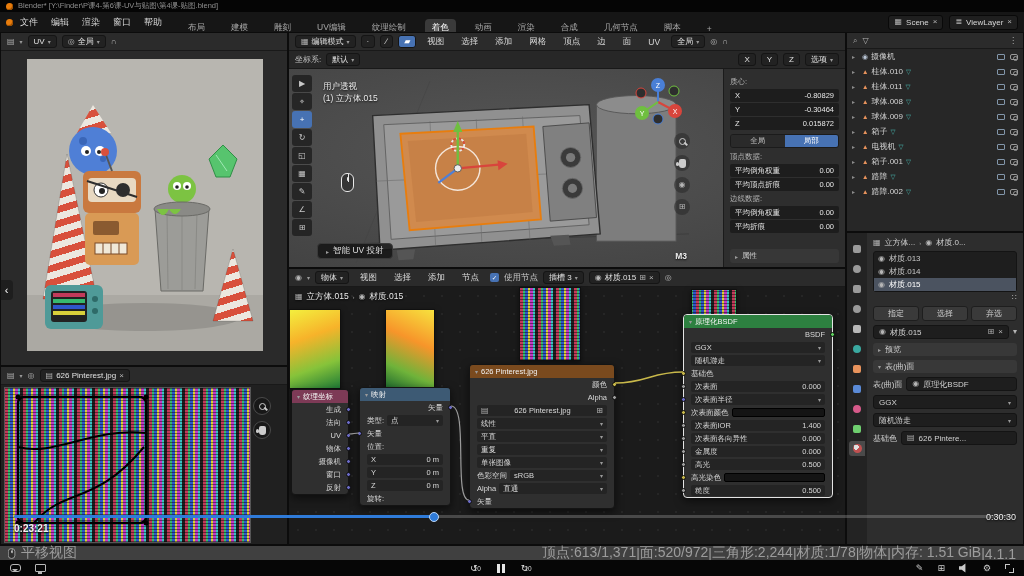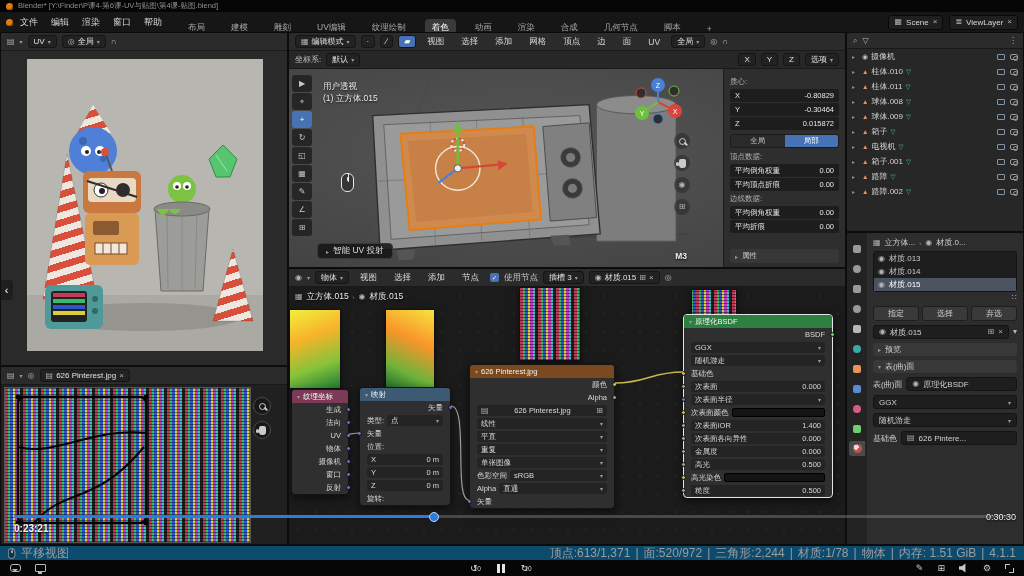--- a/index.html
+++ b/index.html
@@ -92,22 +92,22 @@
   .prow{display:flex;align-items:center;gap:4px;margin-top:4px}
   .pfield{flex:1;background:#1e1e1e;border:1px solid #141414;border-radius:3px;height:14px;display:flex;align-items:center;gap:4px;padding:0 5px}
 
   
   .seektrack{position:absolute;left:14px;top:515px;width:996px;height:3px;background:rgba(160,160,160,.35);border-radius:2px;z-index:55}
   .seekfill{position:absolute;left:14px;top:515px;width:420px;height:3px;background:#2f7bd9;border-radius:2px;z-index:56}
   .seekknob{position:absolute;left:429px;top:511.5px;width:10px;height:10px;border-radius:50%;background:#2f7bd9;border:1px solid #bcd6f5;z-index:57}
   .timetext{position:absolute;color:#f0f0f0;text-shadow:0 1px 2px #000;z-index:57}
   .subtitle{position:absolute;left:0;right:0;top:518px;text-align:center;font-size:21px;font-weight:bold;color:#fff;letter-spacing:1px;z-index:60;
     text-shadow:-2px 0 2px #000,2px 0 2px #000,0 -2px 2px #000,0 2px 2px #000,0 0 4px #000}
-  .statusbar{position:absolute;left:0;top:545px;width:1024px;height:15px;background:#0c4a6e;border-top:1px solid #0c0c0c;display:flex;align-items:center;padding:0 8px;font-size:12px;color:#9c9c9c;z-index:20}
-  .statright{margin-left:auto;display:flex;gap:5px;align-items:center;white-space:nowrap}
+  .statusbar{position:absolute;left:0;top:545px;width:1024px;height:15px;background:#404040;border-top:1px solid #0c0c0c;display:flex;align-items:center;padding:0 8px;font-size:14px;color:#9c9c9c;z-index:20}
+  .statright{margin-left:auto;display:flex;align-items:flex-end;white-space:nowrap}
   .playerbar{position:absolute;left:0;top:560px;width:1024px;height:16px;background:#060606;display:flex;align-items:center;padding:0 10px;z-index:65}
   .pgroup{display:flex;gap:14px;align-items:center}
   .pcenter{position:absolute;left:470px;display:flex;gap:16px;align-items:center;color:#ddd}
   .pright{margin-left:auto;display:flex;gap:14px;align-items:center;color:#ccc}
 
   
   .bubble-icon{width:11px;height:8px;border:1.5px solid #b8b8b8;border-radius:3px;position:relative}
   .bubble-icon::after{content:'';position:absolute;left:1px;bottom:-4px;border:3px solid transparent;border-top-color:#b8b8b8}
   .mon-icon{width:11px;height:8px;border:1.5px solid #b8b8b8;border-radius:1px;position:relative}
   .mon-icon::after{content:'';position:absolute;left:2px;bottom:-3px;width:4px;height:2px;background:#b8b8b8}

